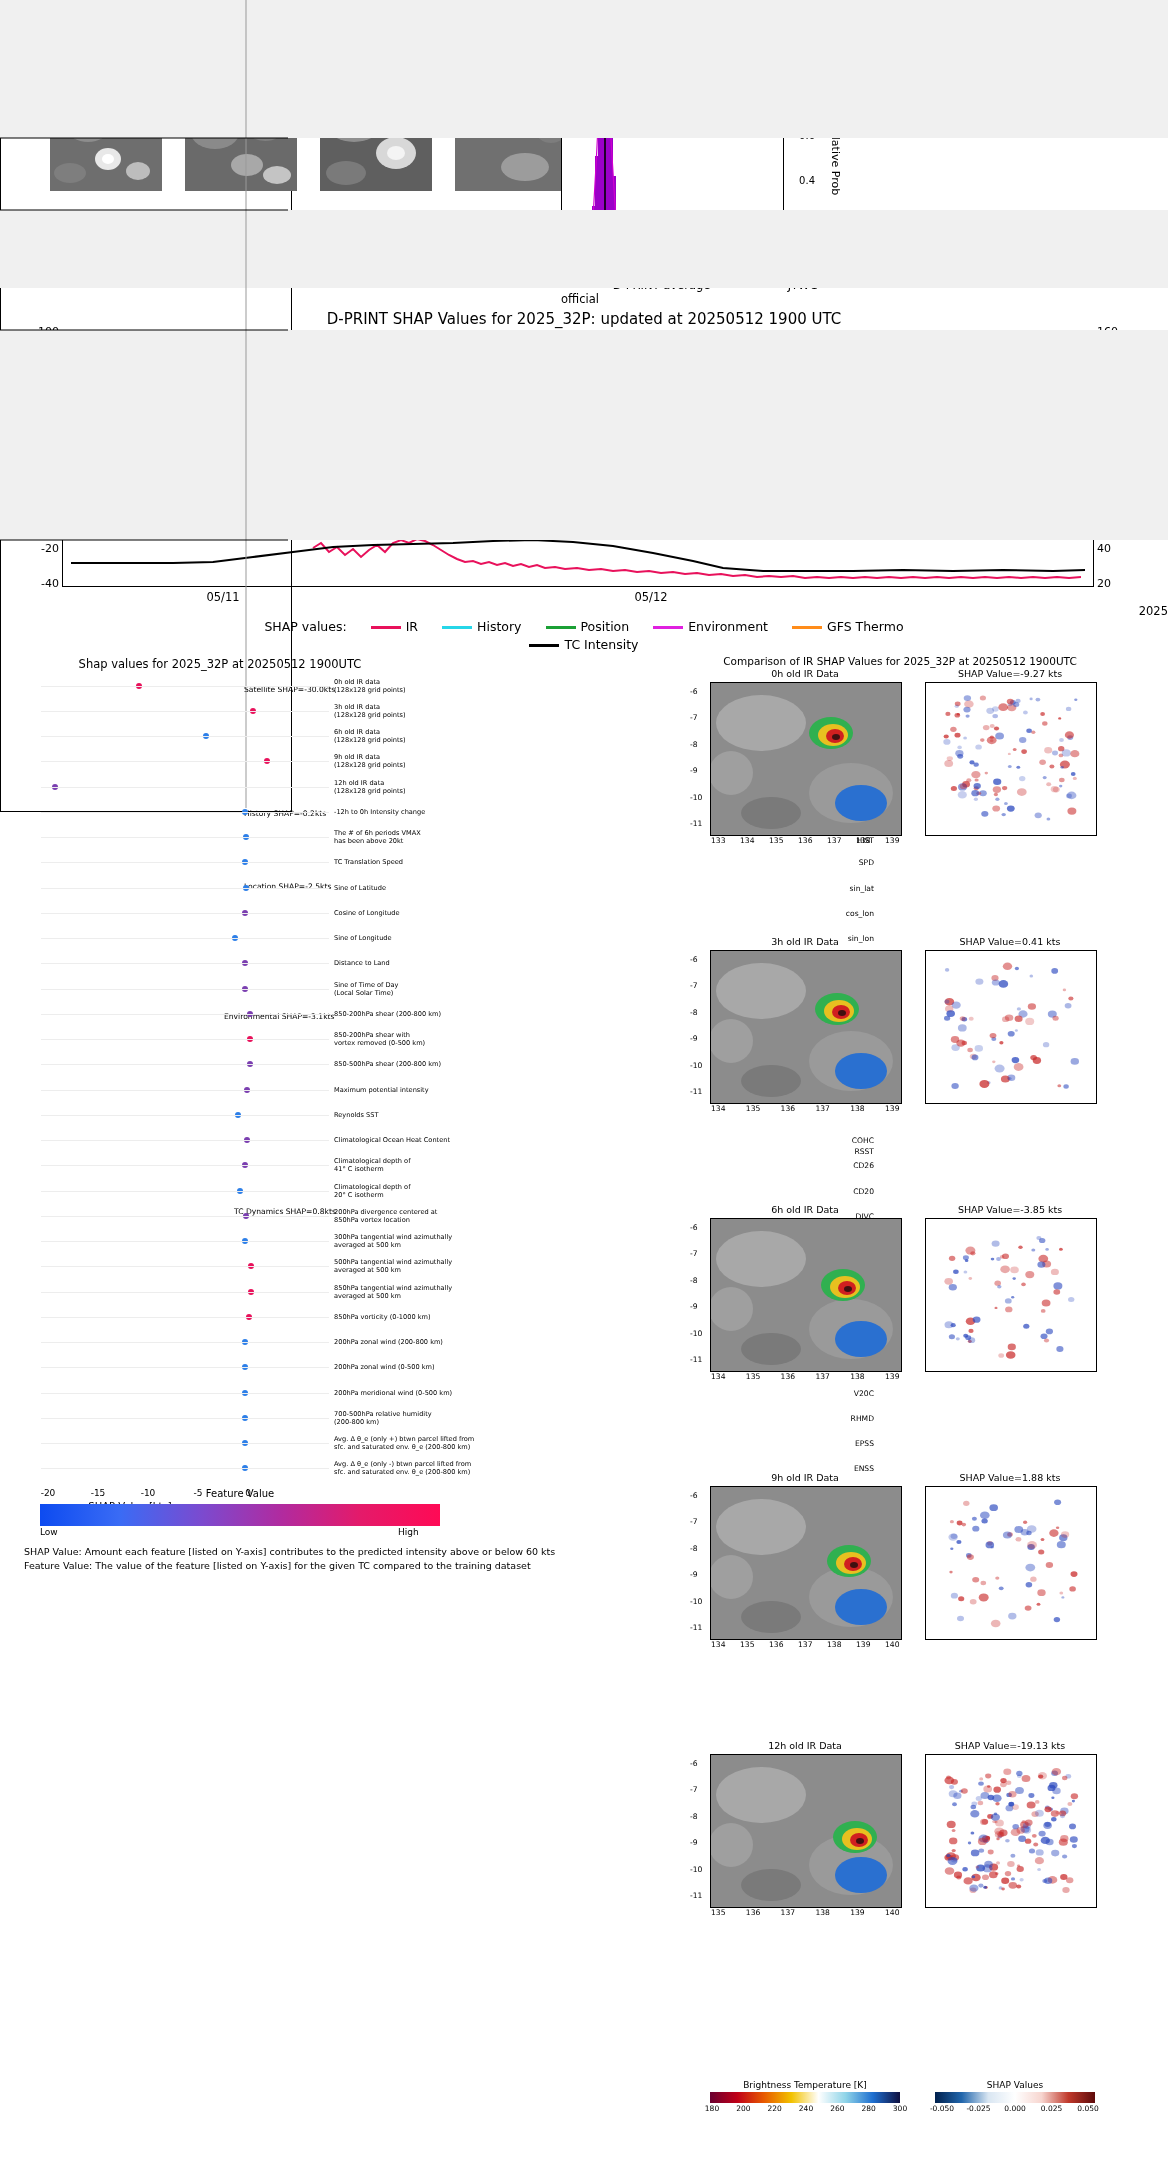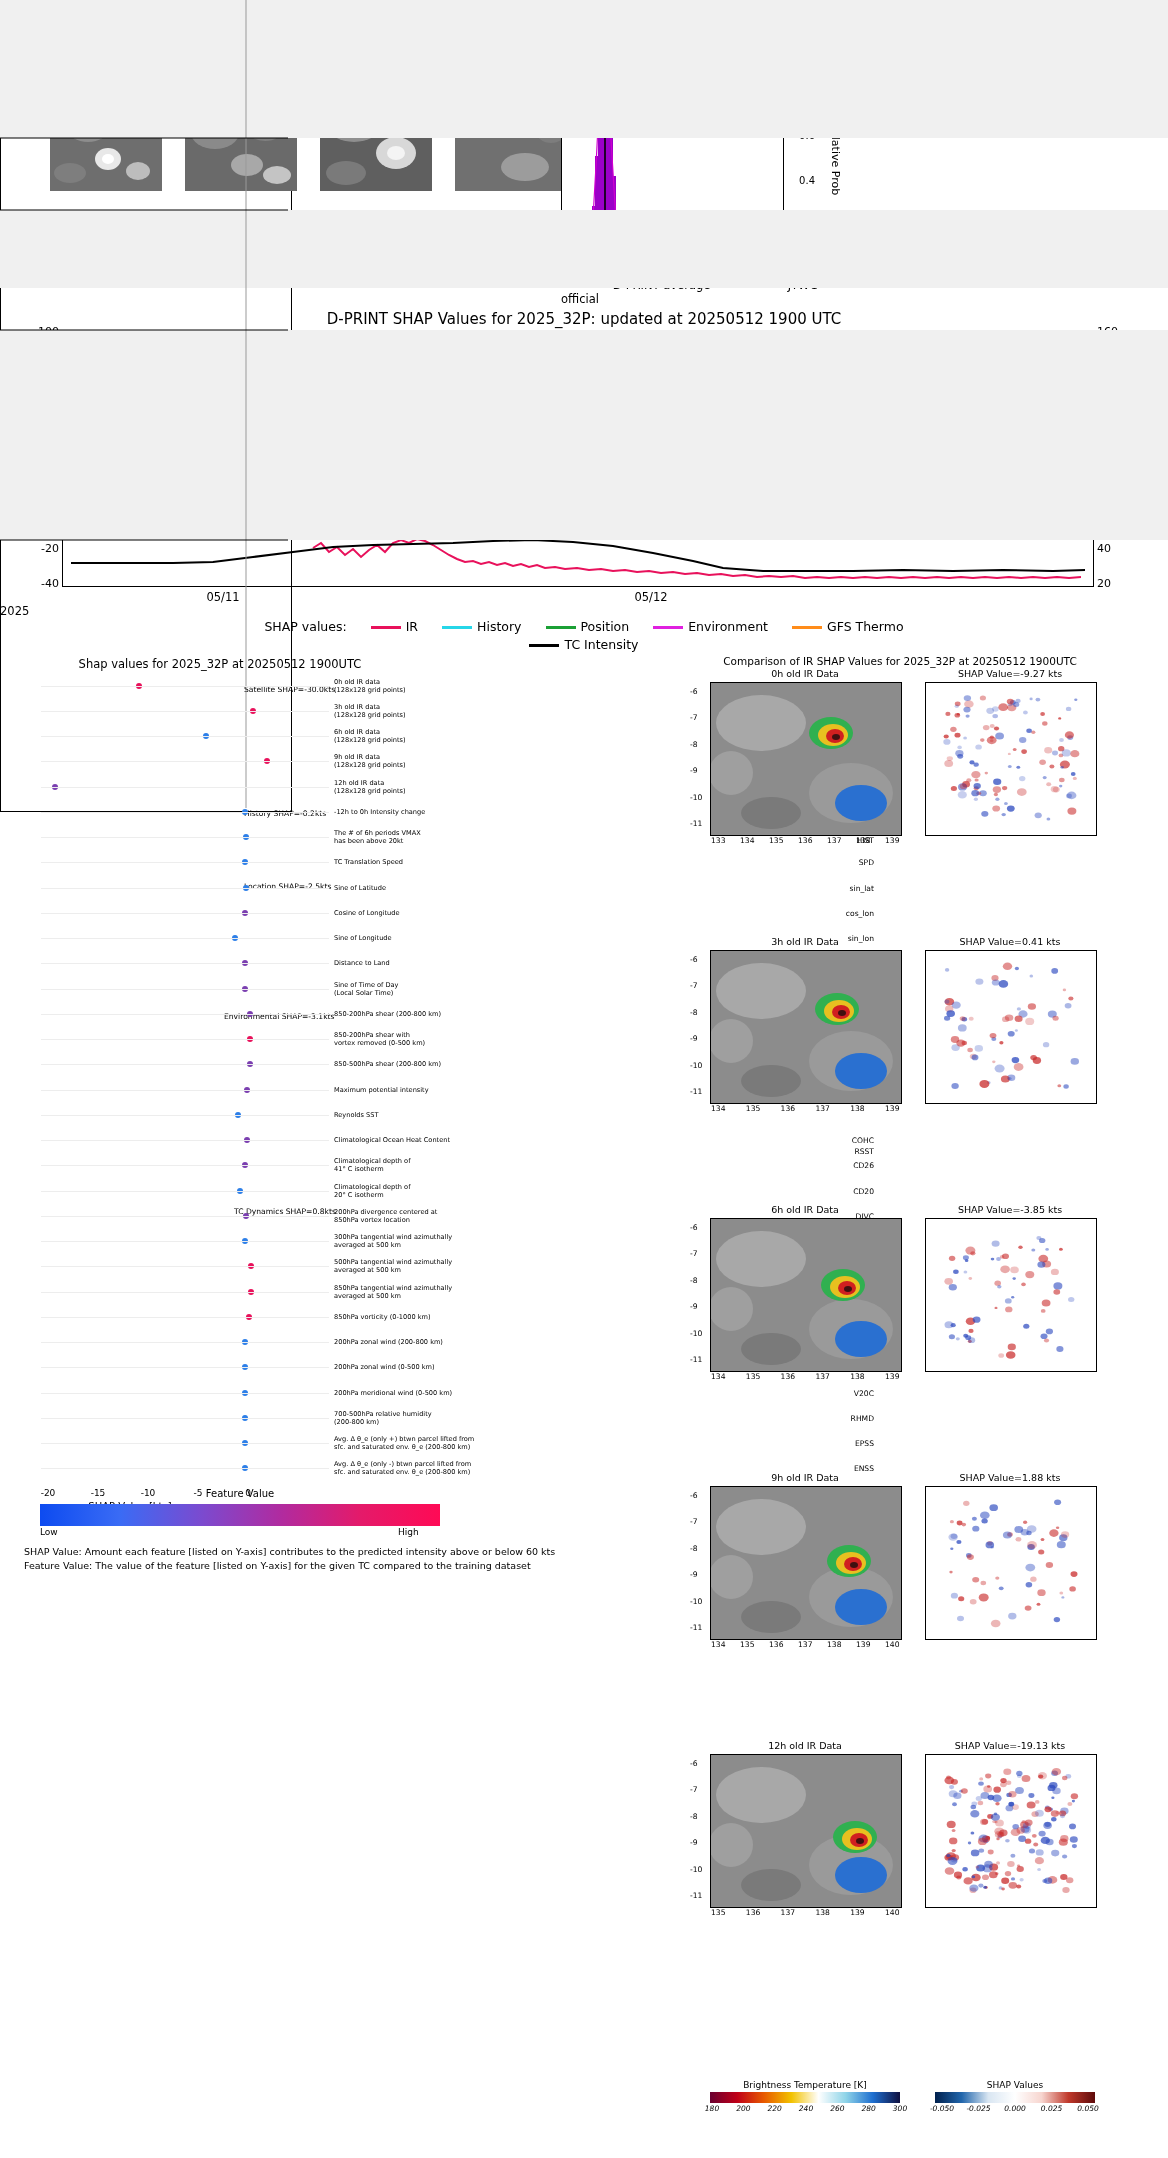--- a/index.html
+++ b/index.html
@@ -18,21 +18,21 @@
   .hylab{position:absolute;font-size:10px;right:-32px;transform:translateY(-50%);}
   .hytitle{position:absolute;right:-52px;top:50%;transform:translate(50%,-50%) rotate(90deg);font-size:11px;white-space:nowrap;}
   #legendTop{position:absolute;top:278px;left:561px;width:260px;font-size:11.5px;}
   
   #tsBox{left:62px;top:330px;width:1030px;height:255px;border:1px solid #000;}
   #tsTitle{top:310px;left:0;width:100%;text-align:center;font-size:15px;}
   .tsyl{position:absolute;left:-34px;font-size:11px;transform:translateY(-50%);text-align:right;width:30px;}
   .tsyr{position:absolute;right:-38px;font-size:11px;transform:translateY(-50%);text-align:left;width:34px;}
   .tsxl{position:absolute;font-size:11.5px;transform:translateX(-50%);top:259px;}
   #ylabLeft{position:absolute;left:16px;top:455px;transform:rotate(-90deg);transform-origin:center;font-size:12px;white-space:nowrap;}
-  #tsYear{position:absolute;top:604px;left:0;width:1168px;text-align:left;font-size:11.5px;}
+  #tsYear{position:absolute;top:604px;left:0;width:1168px;text-align:right;font-size:11.5px;}
   #tsLegend{position:absolute;top:618px;left:0;width:1168px;text-align:center;font-size:12.5px;}
   .lgi{display:inline-block;margin:0 10px;vertical-align:middle;}
   .lgline{display:inline-block;width:30px;height:3px;vertical-align:middle;margin-right:5px;}
   
   #shapPanel{left:40px;top:672px;width:290px;height:810px;border:1px solid #000;background:#fff;}
   #shapTitle{left:0;top:657px;width:440px;text-align:center;font-size:11.5px;}
   .rowlbl{position:absolute;right:294px;font-size:7.6px;transform:translateY(-50%);white-space:nowrap;text-align:right;}
   .rowdesc{position:absolute;left:334px;font-size:6.6px;transform:translateY(-50%);white-space:nowrap;line-height:8px;}
   .dot{position:absolute;width:6px;height:6px;border-radius:50%;transform:translate(-50%,-50%);}
   .grpttl{position:absolute;font-size:7.6px;font-weight:normal;transform:translateY(-50%);}
@@ -50,21 +50,21 @@
   .irpanel{position:absolute;width:190px;height:152px;border:1px solid #000;overflow:hidden;background:#888;}
   .shpanel{position:absolute;width:170px;height:152px;border:1px solid #000;overflow:hidden;background:#fff;}
   .panttl{position:absolute;font-size:9.5px;text-align:center;}
   .axn{position:absolute;font-size:7.6px;}
   #bt_cbTitle{position:absolute;left:710px;top:2080px;width:190px;text-align:center;font-size:9px;}
   #bt_cb{position:absolute;left:710px;top:2092px;width:190px;height:11px;
       background:linear-gradient(to right,#6a0030,#c00018,#e85b00,#f2c200,#ffffff,#8fd4e8,#1e6fd0,#101040);}
   #sv_cbTitle{position:absolute;left:935px;top:2080px;width:160px;text-align:center;font-size:9px;}
   #sv_cb{position:absolute;left:935px;top:2092px;width:160px;height:11px;
       background:linear-gradient(to right,#00204d,#2166ac,#d9e6f2,#ffffff,#f7d5cf,#c0392b,#5e0a0a);}
-  .cbtick{position:absolute;font-size:7.5px;transform:translateX(-50%);font-style:italic;}
+  .cbtick{position:absolute;font-size:7.5px;transform:translateX(-50%);}
 </style>
 </head>
 <body>
 
 <div id="topTitle" class="abs ttl">Estimated Max Wind Speed for 32P at 20250512 1900UTC</div>
 
 <div class="abs" style="left:38px;top:52px;">
   <div style="display:flex;">
     <div class="irblock">
       <div class="irlabel">IR from</div>

